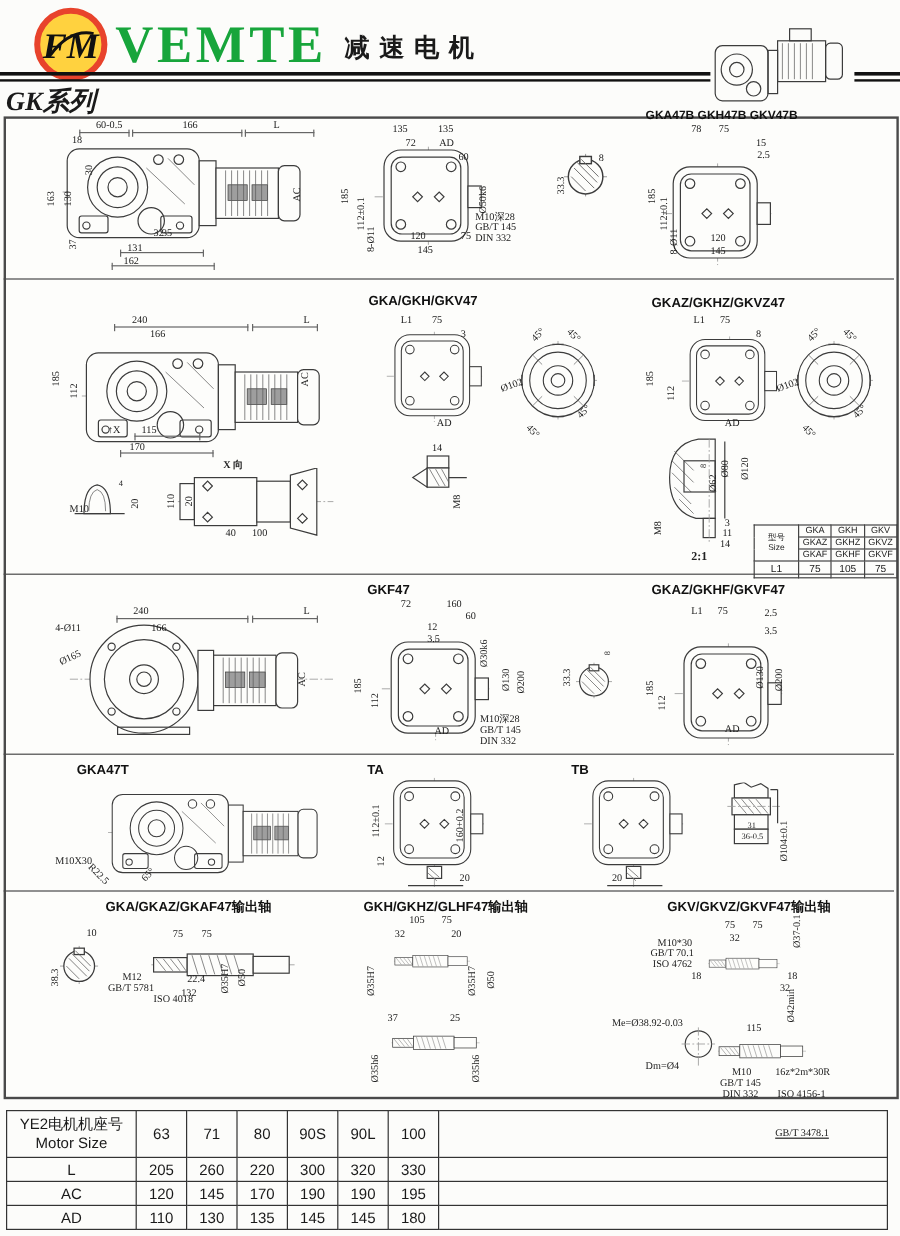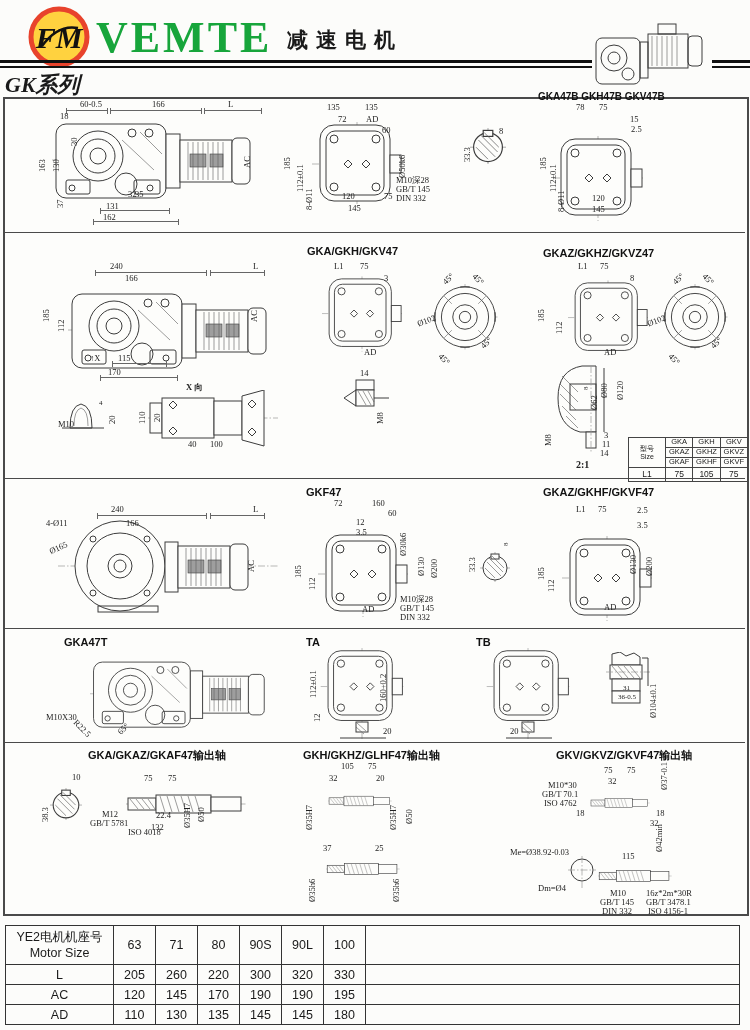--- a/index.html
+++ b/index.html
@@ -542,15 +542,15 @@
     <span class="dim" style="left: 656px; top: 809px;">18</span>
     <span class="dim" style="left: 650px; top: 819px;">32</span>
     <span class="dim" style="left: 622px; top: 852px;">115</span>
     <span class="dim" style="left: 655px; top: 852px; transform: rotate(-90deg);">Ø42min</span>
     <span class="dim" style="left: 510px; top: 848px;">Me=Ø38.92-0.03</span>
     <span class="dim" style="left: 538px; top: 884px;">Dm=Ø4</span>
     <span class="dim" style="left: 610px; top: 889px;">M10</span>
     <span class="dim" style="left: 600px; top: 898px;">GB/T 145</span>
     <span class="dim" style="left: 602px; top: 907px;">DIN 332</span>
     <span class="dim" style="left: 646px; top: 889px;">16z*2m*30R</span>
-    <span class="dim" style="left: 646px; top: 898px;">GB/T 3478.1</span>
+    <span class="dim" style="left: 646px; top: 940px; text-decoration: underline;">GB/T 3478.1</span>
     <span class="dim" style="left: 648px; top: 907px; text-align: right;">ISO 4156-1</span>
   </div>
 
 </body></html>

